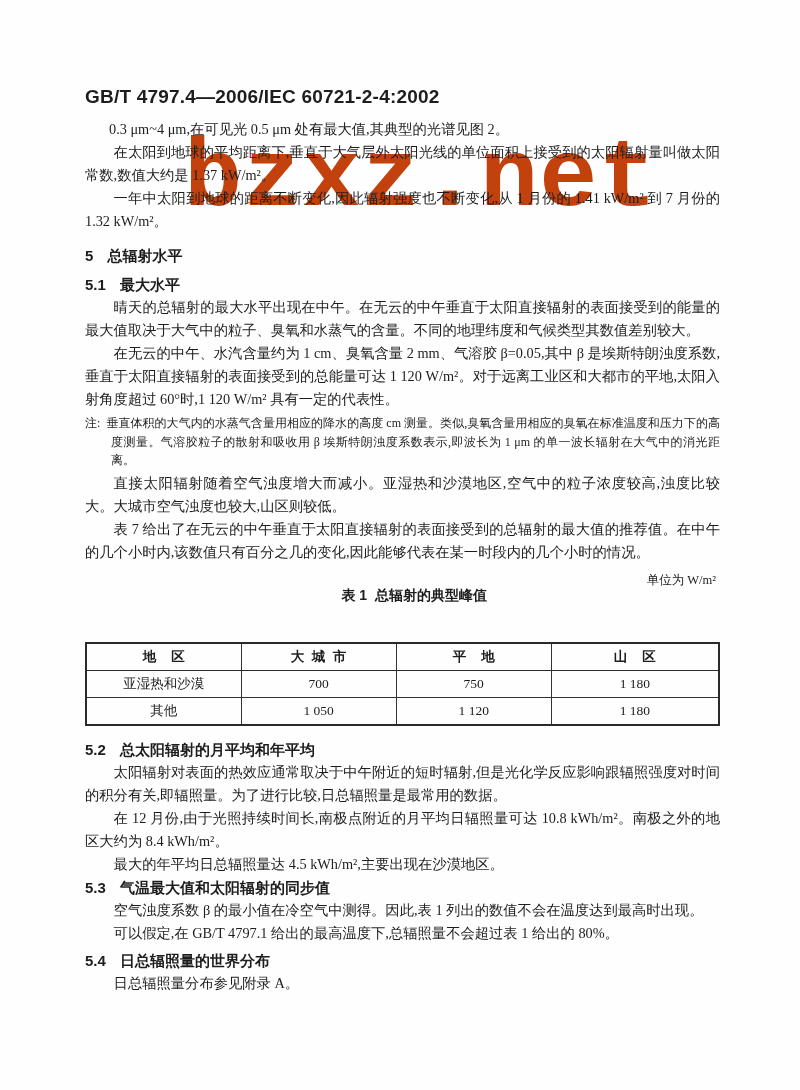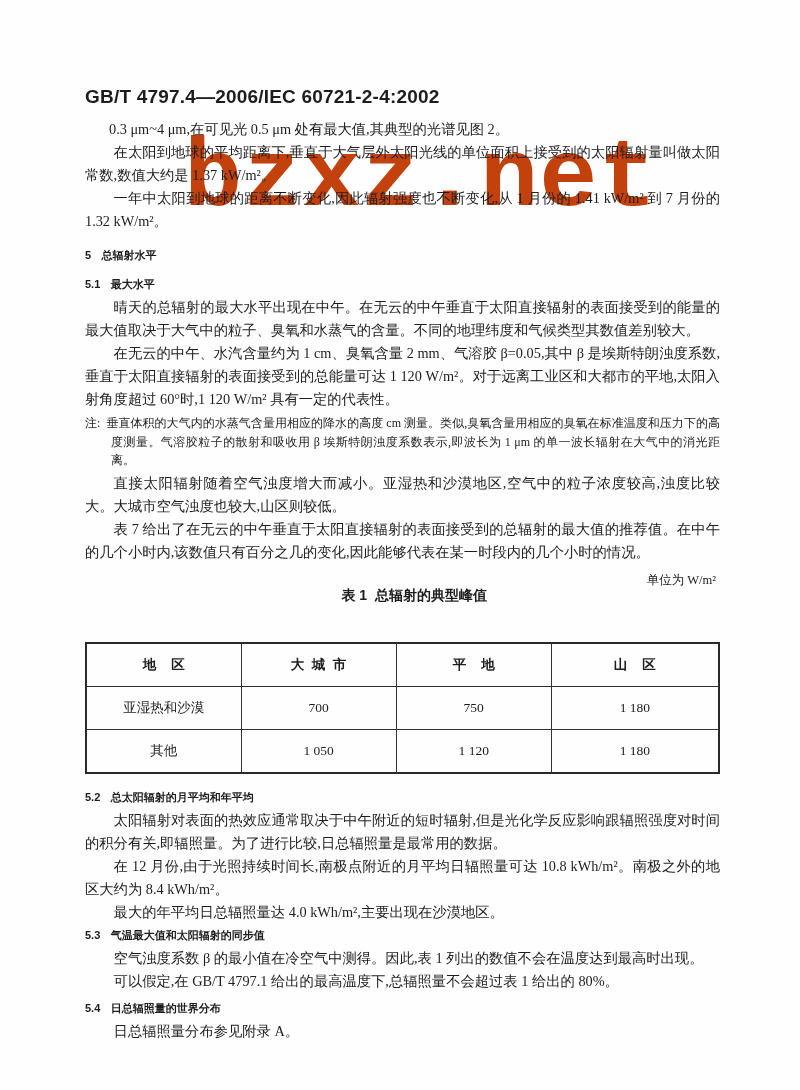--- a/index.html
+++ b/index.html
@@ -45,21 +45,21 @@
     font-size: 14.3px;
     line-height: 23px;
     text-align: justify;
     text-indent: 2em;
   }
   p.body.noindent { text-indent: 0; margin-left: 24px; }
   .h-sec, .h-sub {
     margin: 10px 0 2px 0;
     font-family: "Liberation Sans", "DejaVu Sans", sans-serif;
     font-weight: 700;
-    font-size: 11px;
+    font-size: 15px;
     line-height: 19px;
   }
   .h-sec { margin-top: 13px; }
   .h-sec .num, .h-sub .num { margin-right: 0.95em; }
   .note {
     margin: 3px 0 2px 0;
     font-size: 12px;
     line-height: 18.5px;
     text-align: justify;
     padding-left: 26px;
@@ -88,21 +88,21 @@
     margin-top: 2px;
     border-collapse: collapse;
     border: 2px solid #2a2a2a;
     table-layout: fixed;
   }
   table.t1 th, table.t1 td {
     border: 1px solid #333;
     height: 26px;
     text-align: center;
     vertical-align: middle;
-    padding: 8px 4px;
+    padding: 0 4px;
     white-space: pre-wrap;
     font-size: 13.5px;
   }
   table.t1 th {
     font-family: "Liberation Sans", "DejaVu Sans", sans-serif;
     font-weight: 700;
     border-bottom: 1.5px solid #2a2a2a;
   }
 </style>
 </head>
@@ -168,21 +168,21 @@
           <td>1 180</td>
         </tr>
       </tbody>
     </table>
 
     <div class="h-sub" style="margin-top:14px;">
       <span class="num">5.2</span><span class="ttl">总太阳辐射的月平均和年平均</span>
     </div>
     <p class="body">太阳辐射对表面的热效应通常取决于中午附近的短时辐射,但是光化学反应影响跟辐照强度对时间的积分有关,即辐照量。为了进行比较,日总辐照量是最常用的数据。</p>
     <p class="body">在 12 月份,由于光照持续时间长,南极点附近的月平均日辐照量可达 10.8 kWh/m²。南极之外的地区大约为 8.4 kWh/m²。</p>
-    <p class="body">最大的年平均日总辐照量达 4.0 kWh/m²,主要出现在沙漠地区。</p>
+    <p class="body">最大的年平均日总辐照量达 4.5 kWh/m²,主要出现在沙漠地区。</p>
 
     <div class="h-sub" style="margin-top:2px;">
       <span class="num">5.3</span><span class="ttl">气温最大值和太阳辐射的同步值</span>
     </div>
     <p class="body">空气浊度系数 β 的最小值在冷空气中测得。因此,表 1 列出的数值不会在温度达到最高时出现。</p>
     <p class="body">可以假定,在 GB/T 4797.1 给出的最高温度下,总辐照量不会超过表 1 给出的 80%。</p>
 
     <div class="h-sub" style="margin-top:6px;">
       <span class="num">5.4</span><span class="ttl">日总辐照量的世界分布</span>
     </div>

